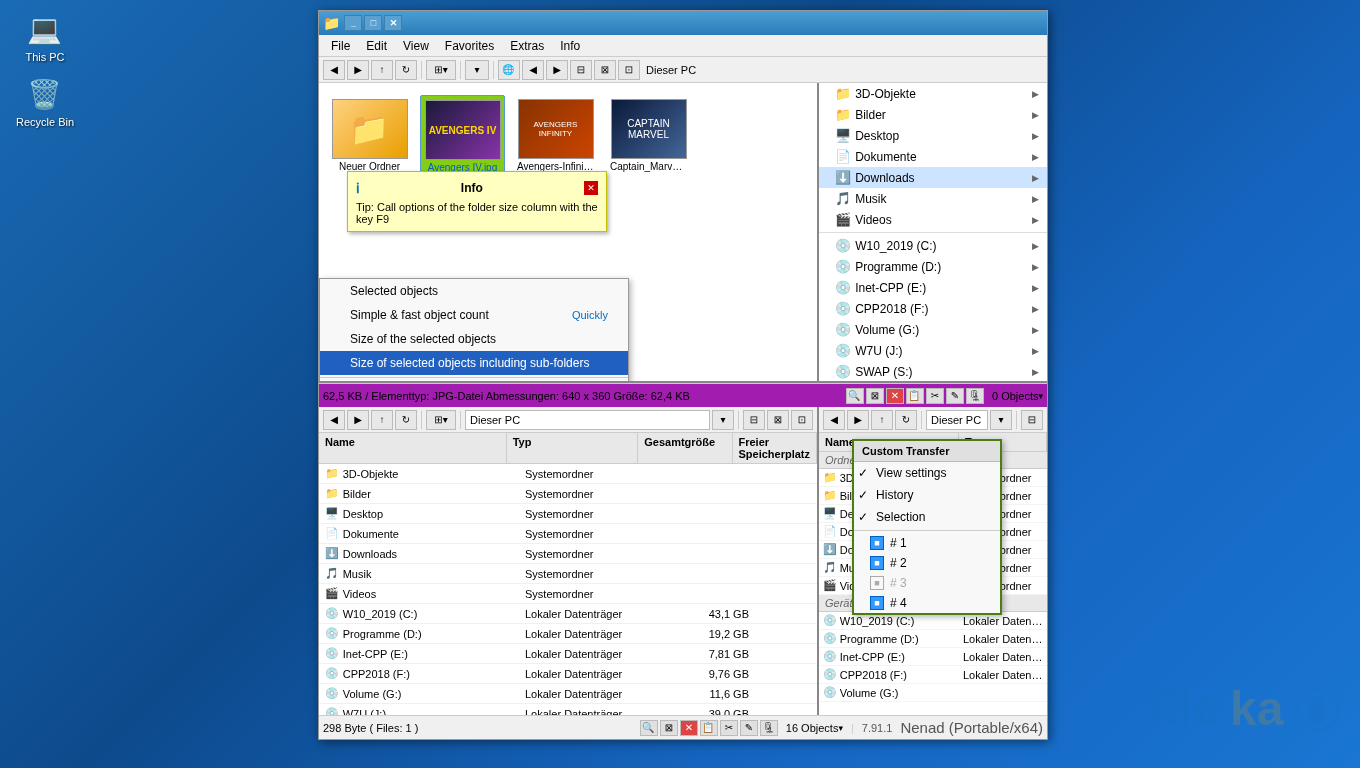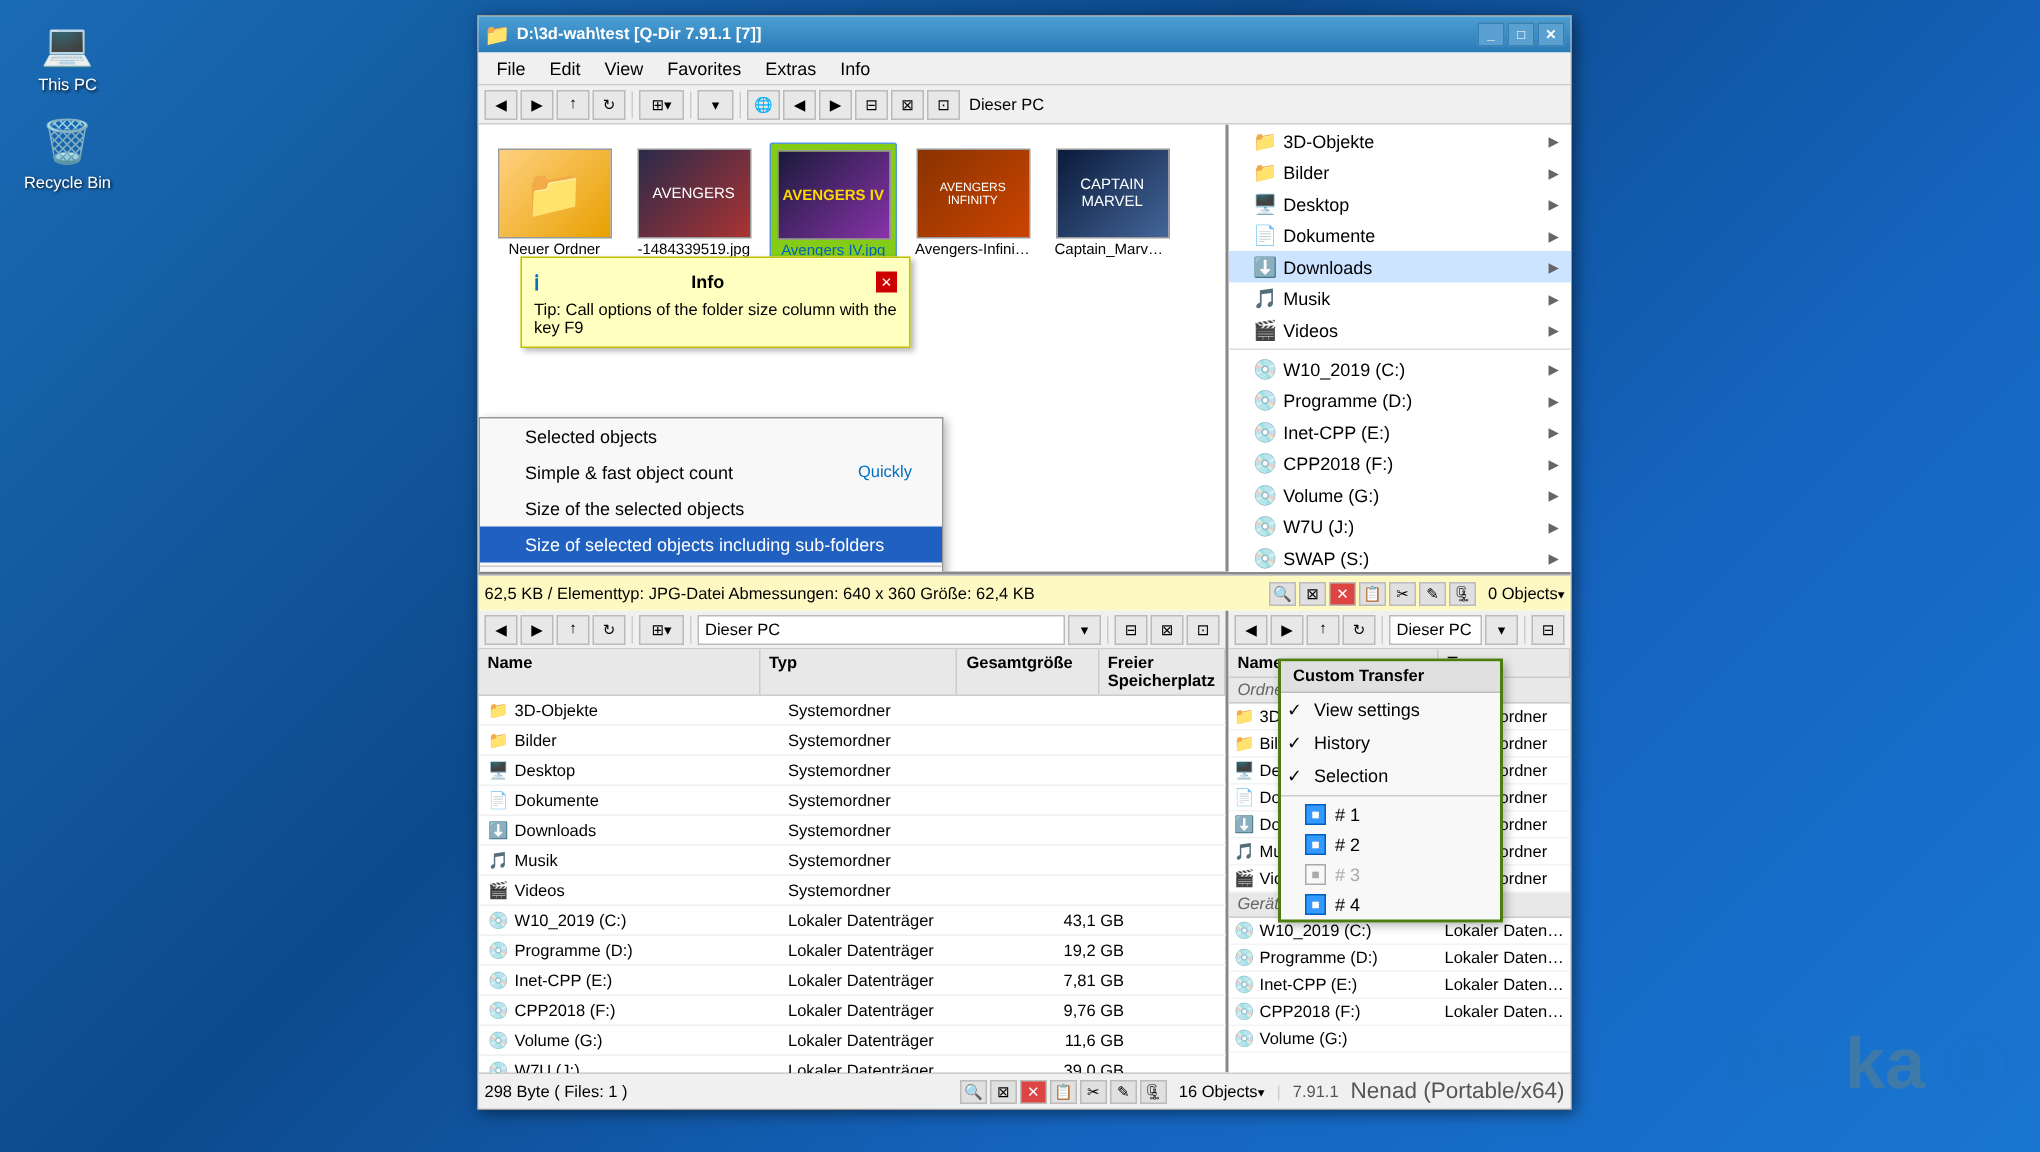--- a/index.html
+++ b/index.html
@@ -285,21 +285,21 @@
       align-items: center;
       gap: 4px;
       white-space: nowrap;
     }
     .folder-item .folder-icon { font-size: 13px; }
     .folder-item .arrow { margin-left: auto; font-size: 9px; color: #666; }
     .folder-sep { height: 1px; background: #ddd; margin: 2px 0; }
 
     
     .status-bar {
-      background: #fef9c3;
+      background: #a21caf;
       height: 24px;
       border-top: 1px solid #ccc;
       display: flex;
       align-items: center;
       padding: 0 4px;
       font-size: 11px;
       flex-shrink: 0;
     }
     .status-text { flex: 1; }
     .status-btns { display: flex; gap: 2px; align-items: center; }
@@ -506,21 +506,20 @@
 
 <div class="desktop-icon" style="position:absolute;top:70px;left:10px;">
   <div class="icon-img">🗑️</div>
   <div class="icon-label">Recycle Bin</div>
 </div>
 
 <div class="qdir-window">
 
   <div class="title-bar">
     <span class="title-bar-icon">📁</span>
-    <span class="title-bar-text">D:\3d-wah\test [Q-Dir 7.91.1 [7]]</span>
     <div class="title-bar-btns">
       <div class="title-bar-btn">_</div>
       <div class="title-bar-btn">□</div>
       <div class="title-bar-btn close">✕</div>
     </div>
   </div>
 
   <div class="menu-bar">
     <div class="menu-item">File</div>
     <div class="menu-item">Edit</div>
@@ -564,26 +563,20 @@
 
       <div class="thumb-view" style="margin-top:4px;">
 
         <div class="thumb-item">
           <div class="thumb-img thumb-folder">
             <span style="font-size:32px;">📁</span>
           </div>
           <div class="thumb-label">Neuer Ordner</div>
         </div>
 
-        <div class="thumb-item">
-          <div class="thumb-img thumb-movie1">
-            <span style="font-size:10px;color:#fff;text-align:center;padding:2px;">AVENGERS</span>
-          </div>
-          <div class="thumb-label">-1484339519.jpg</div>
-        </div>
 
         <div class="thumb-item" style="background:#84cc16;border:1px solid #5599dd;">
           <div class="thumb-img thumb-movie2">
             <span style="font-size:10px;color:#ffd700;text-align:center;padding:2px;font-weight:bold;">AVENGERS IV</span>
           </div>
           <div class="thumb-label" style="color:#0060c0;">Avengers IV.jpg</div>
         </div>
 
         <div class="thumb-item">
           <div class="thumb-img thumb-movie3">

